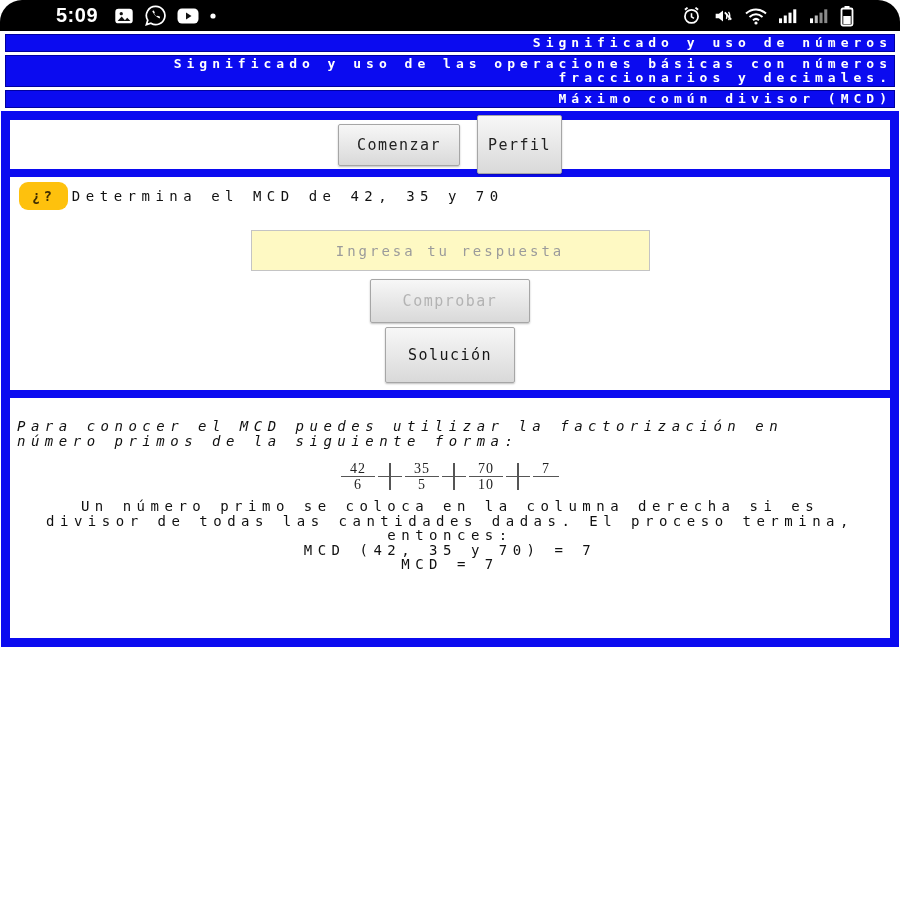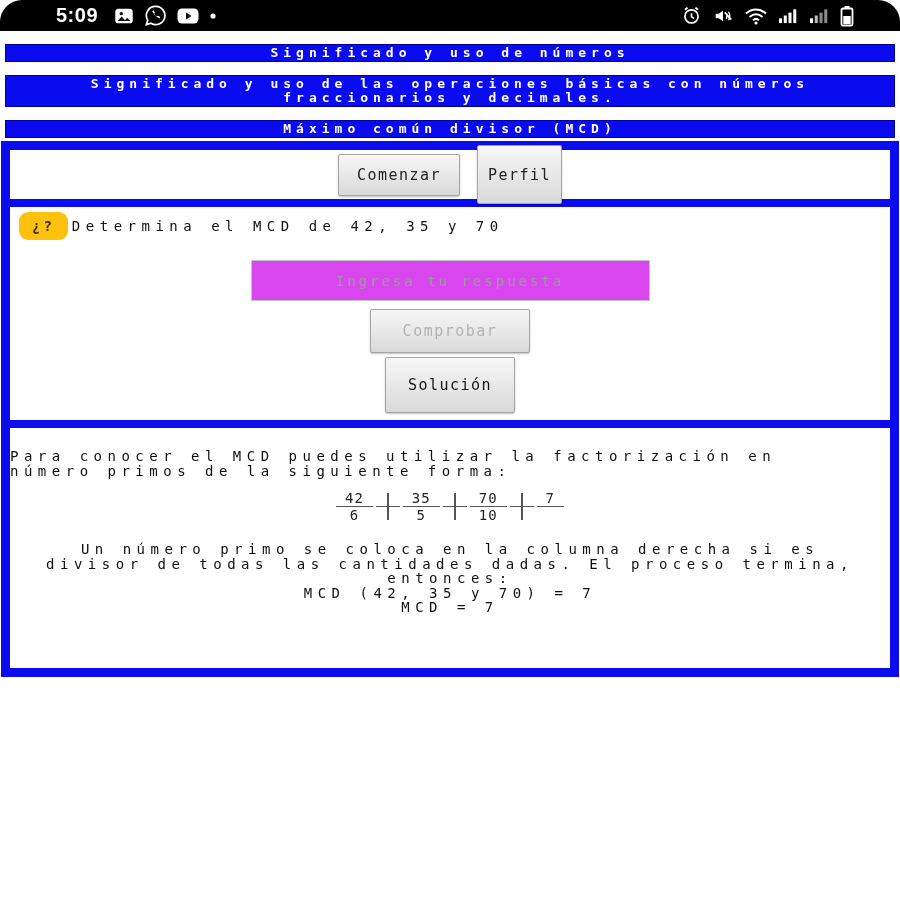--- a/index.html
+++ b/index.html
@@ -15,22 +15,22 @@
   }
   .sb-time {
     color:#fff; font-family:"Liberation Sans", sans-serif;
     font-size:20px; font-weight:bold; letter-spacing:0.5px; margin-right:6px;
   }
   .sb-icon { display:inline-flex; align-items:center; }
   .sb-spacer { flex:1; }
   .sb-right { display:flex; align-items:center; gap:10px; }
   
   .hbar {
-    margin:13px 5px 0; background:#0b0bf0; border:1.5px solid #0000a0;
-    color:#fff; text-align:center; font-weight:bold;
+    margin:3px 5px 0; background:#0b0bf0; border:1.5px solid #0000a0;
+    color:#fff; text-align:right; font-weight:bold;
     font-size:13px; letter-spacing:5px; line-height:14px; padding:1px 2px;
   }
   .hbar:first-of-type { margin-top:1px; }
   
   .app-frame {
     margin:3px 1px 0; border:9px solid #0b0bf0; background:#fff;
   }
   .blue-divider { height:8px; background:#0b0bf0; }
   .section-top {
     height:49px; display:flex; justify-content:center; align-items:center; gap:17px;
@@ -47,36 +47,36 @@
   
   .section-question { padding:5px 0 0; }
   .q-row { display:flex; align-items:center; margin-left:9px; }
   .q-badge {
     background:#fec10d; border-radius:9px; padding:6px 13px;
     font-weight:bold; font-size:14px; letter-spacing:3px; color:#3e2d00;
   }
   .q-text { font-size:14px; letter-spacing:5.5px; color:#111; margin-left:4px; }
   .answer-input {
     display:block; margin:20px auto 0; width:399px; height:41px;
-    border:1px solid #c4c4c4; background:#d946ef; text-align:center;
+    border:1px solid #c4c4c4; background:#fef9c3; text-align:center;
     font-family:"DejaVu Sans Mono", monospace; font-size:14px;
     letter-spacing:3px; color:#333;
   }
   .answer-input::placeholder { color:#9b9b9b; }
   .btn-check { display:block; margin:8px auto 0; width:160px; height:44px; color:#b3b3b3; }
   .btn-solution { display:block; margin:4px auto 7px; width:130px; height:56px; color:#161616; }
   
   .section-solution {
     height:240px; padding-top:21px;
     font-size:14px; letter-spacing:5.5px; line-height:14.5px; color:#101010;
   }
-  .intro-line { white-space:nowrap; }
+  .intro-line { margin-left:7px; white-space:nowrap;font-style:italic; }
   .factor-table {
     display:flex; justify-content:center; align-items:flex-start;
-    margin:13px 0 19px; font-size:14px; letter-spacing:1px; color:#222;
+    margin:13px 0 6px; font-size:14px; letter-spacing:1px; color:#222;font-family:Liberation Serif, serif;
   }
   .ft-col { display:flex; flex-direction:column; align-items:center; }
   .ft-top {
     border-bottom:1.5px solid #555; padding:0 9px;
     height:16px; line-height:15px;
   }
   .ft-bottom { height:16px; line-height:16px; }
   .ft-sep { position:relative; width:30px; align-self:stretch; height:32px; }
   .ft-sep::before {
     content:""; position:absolute; left:50%; top:2px; bottom:3px;

